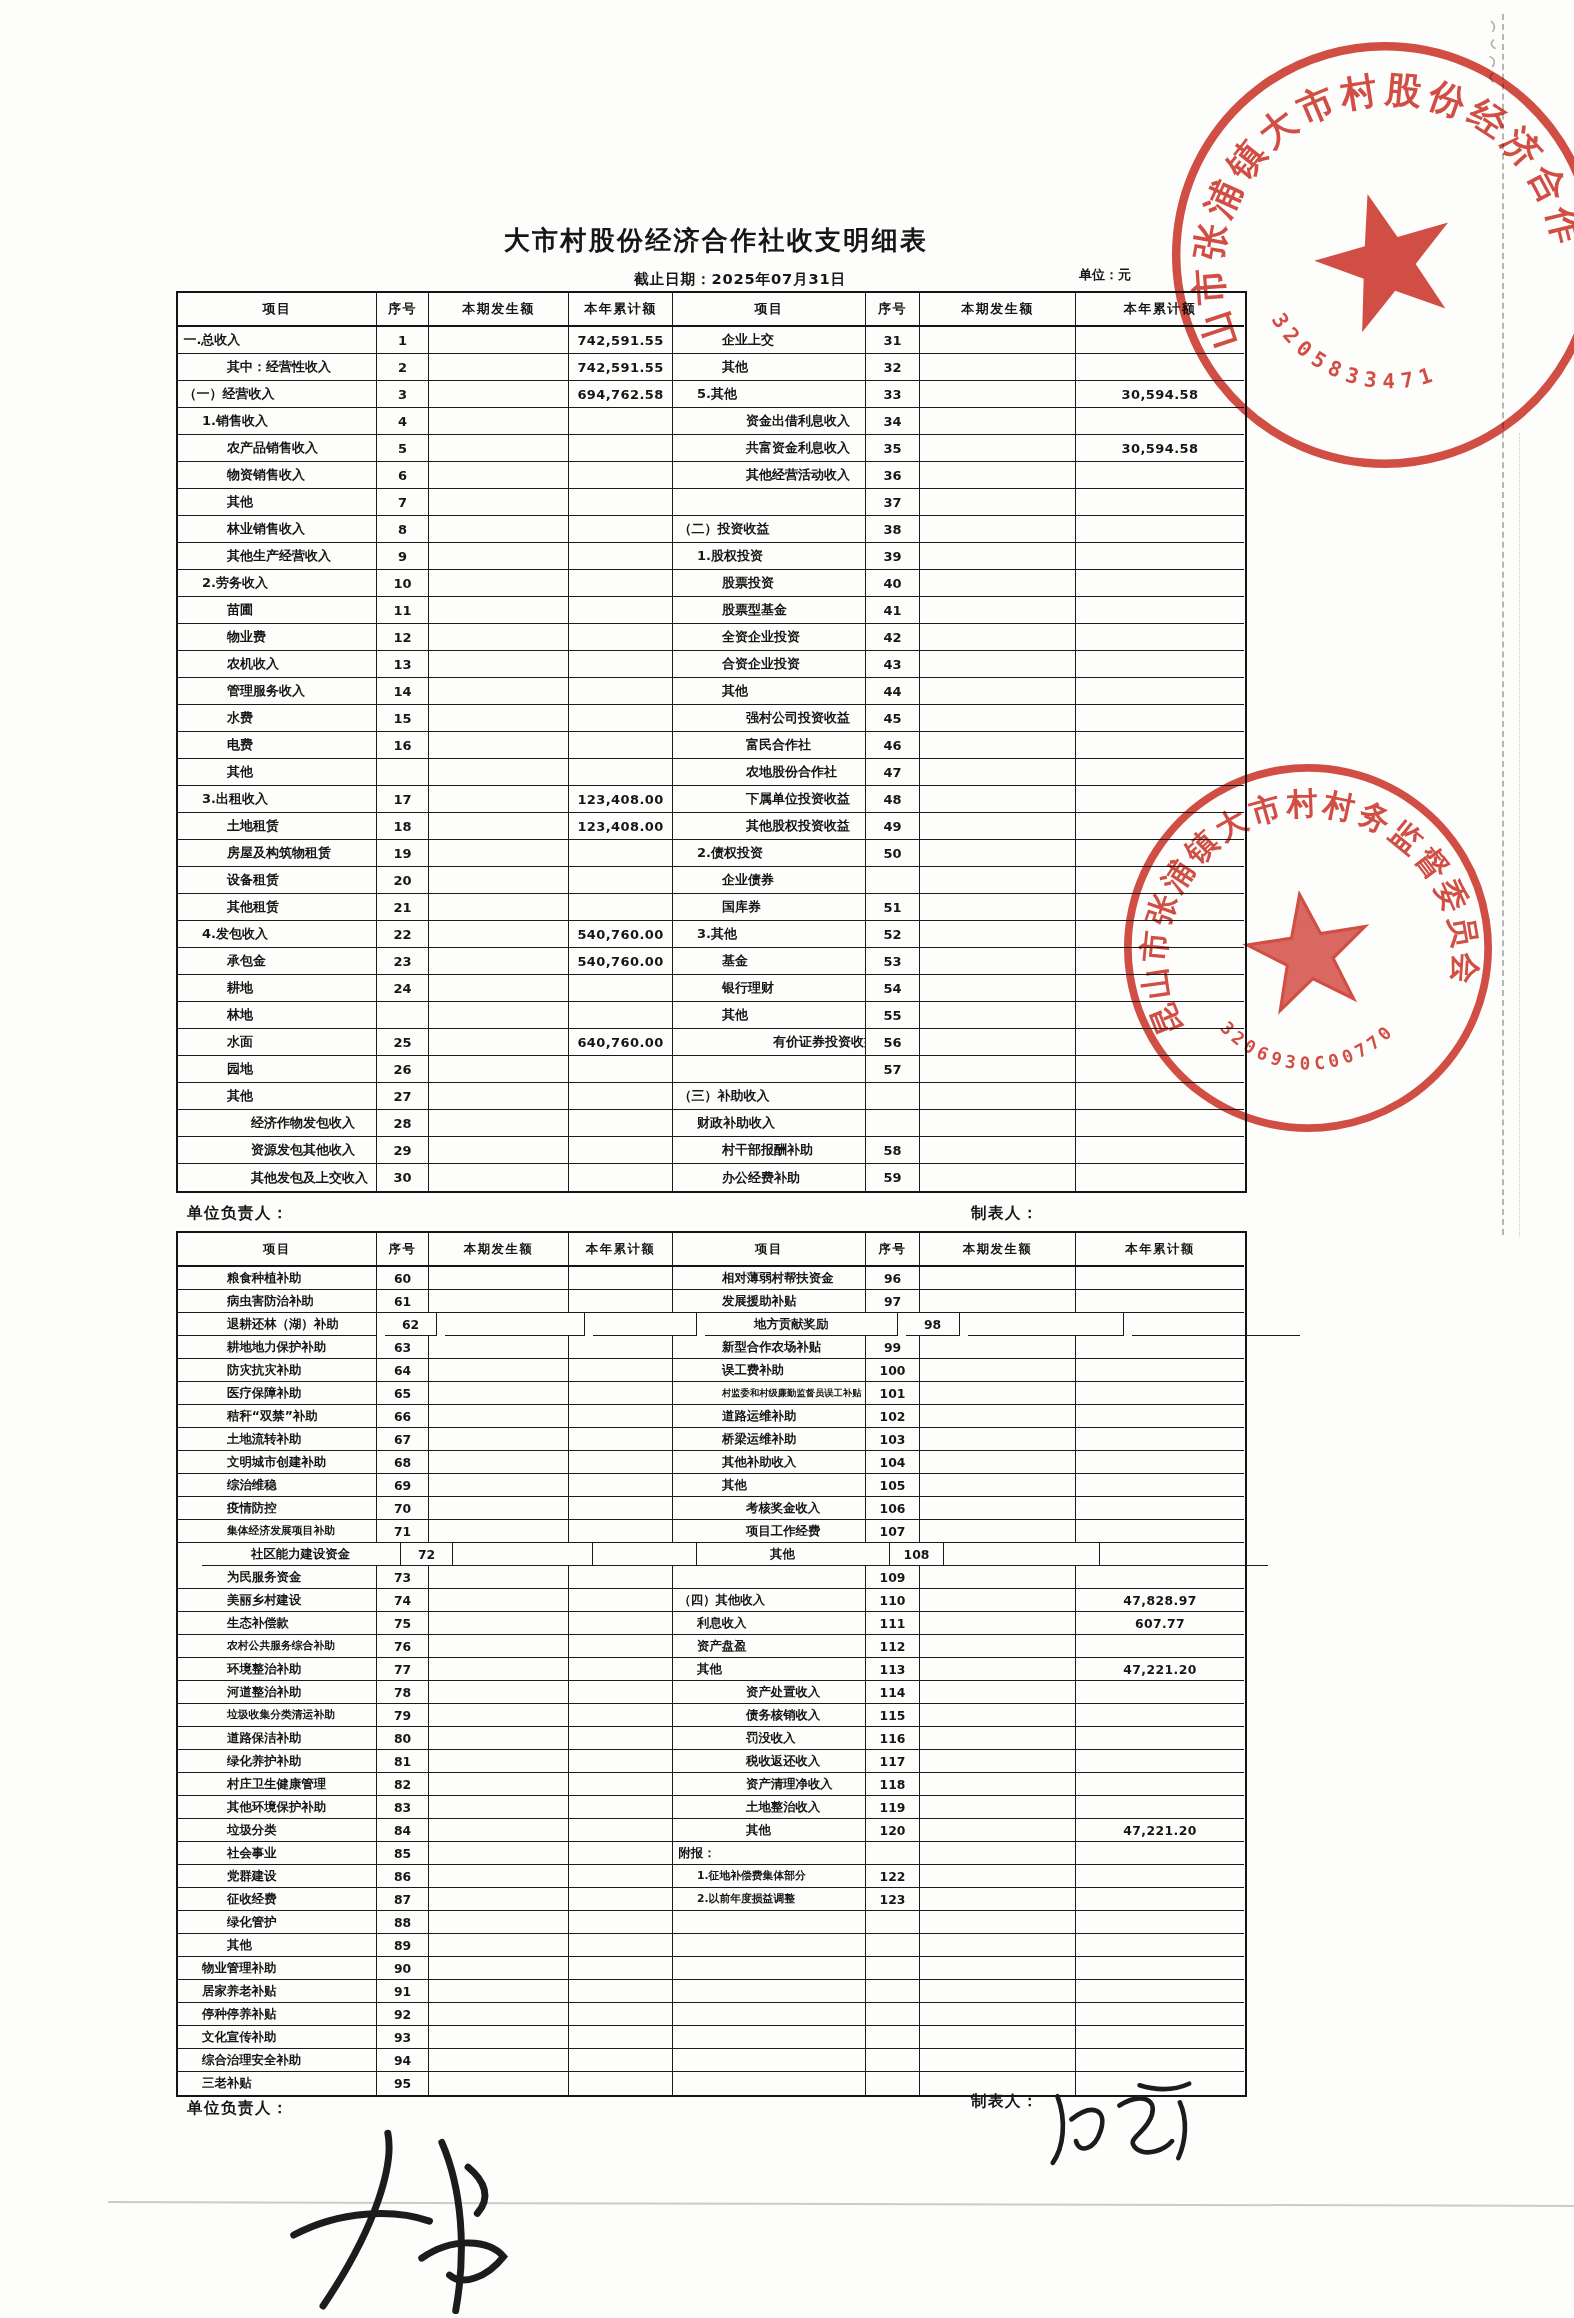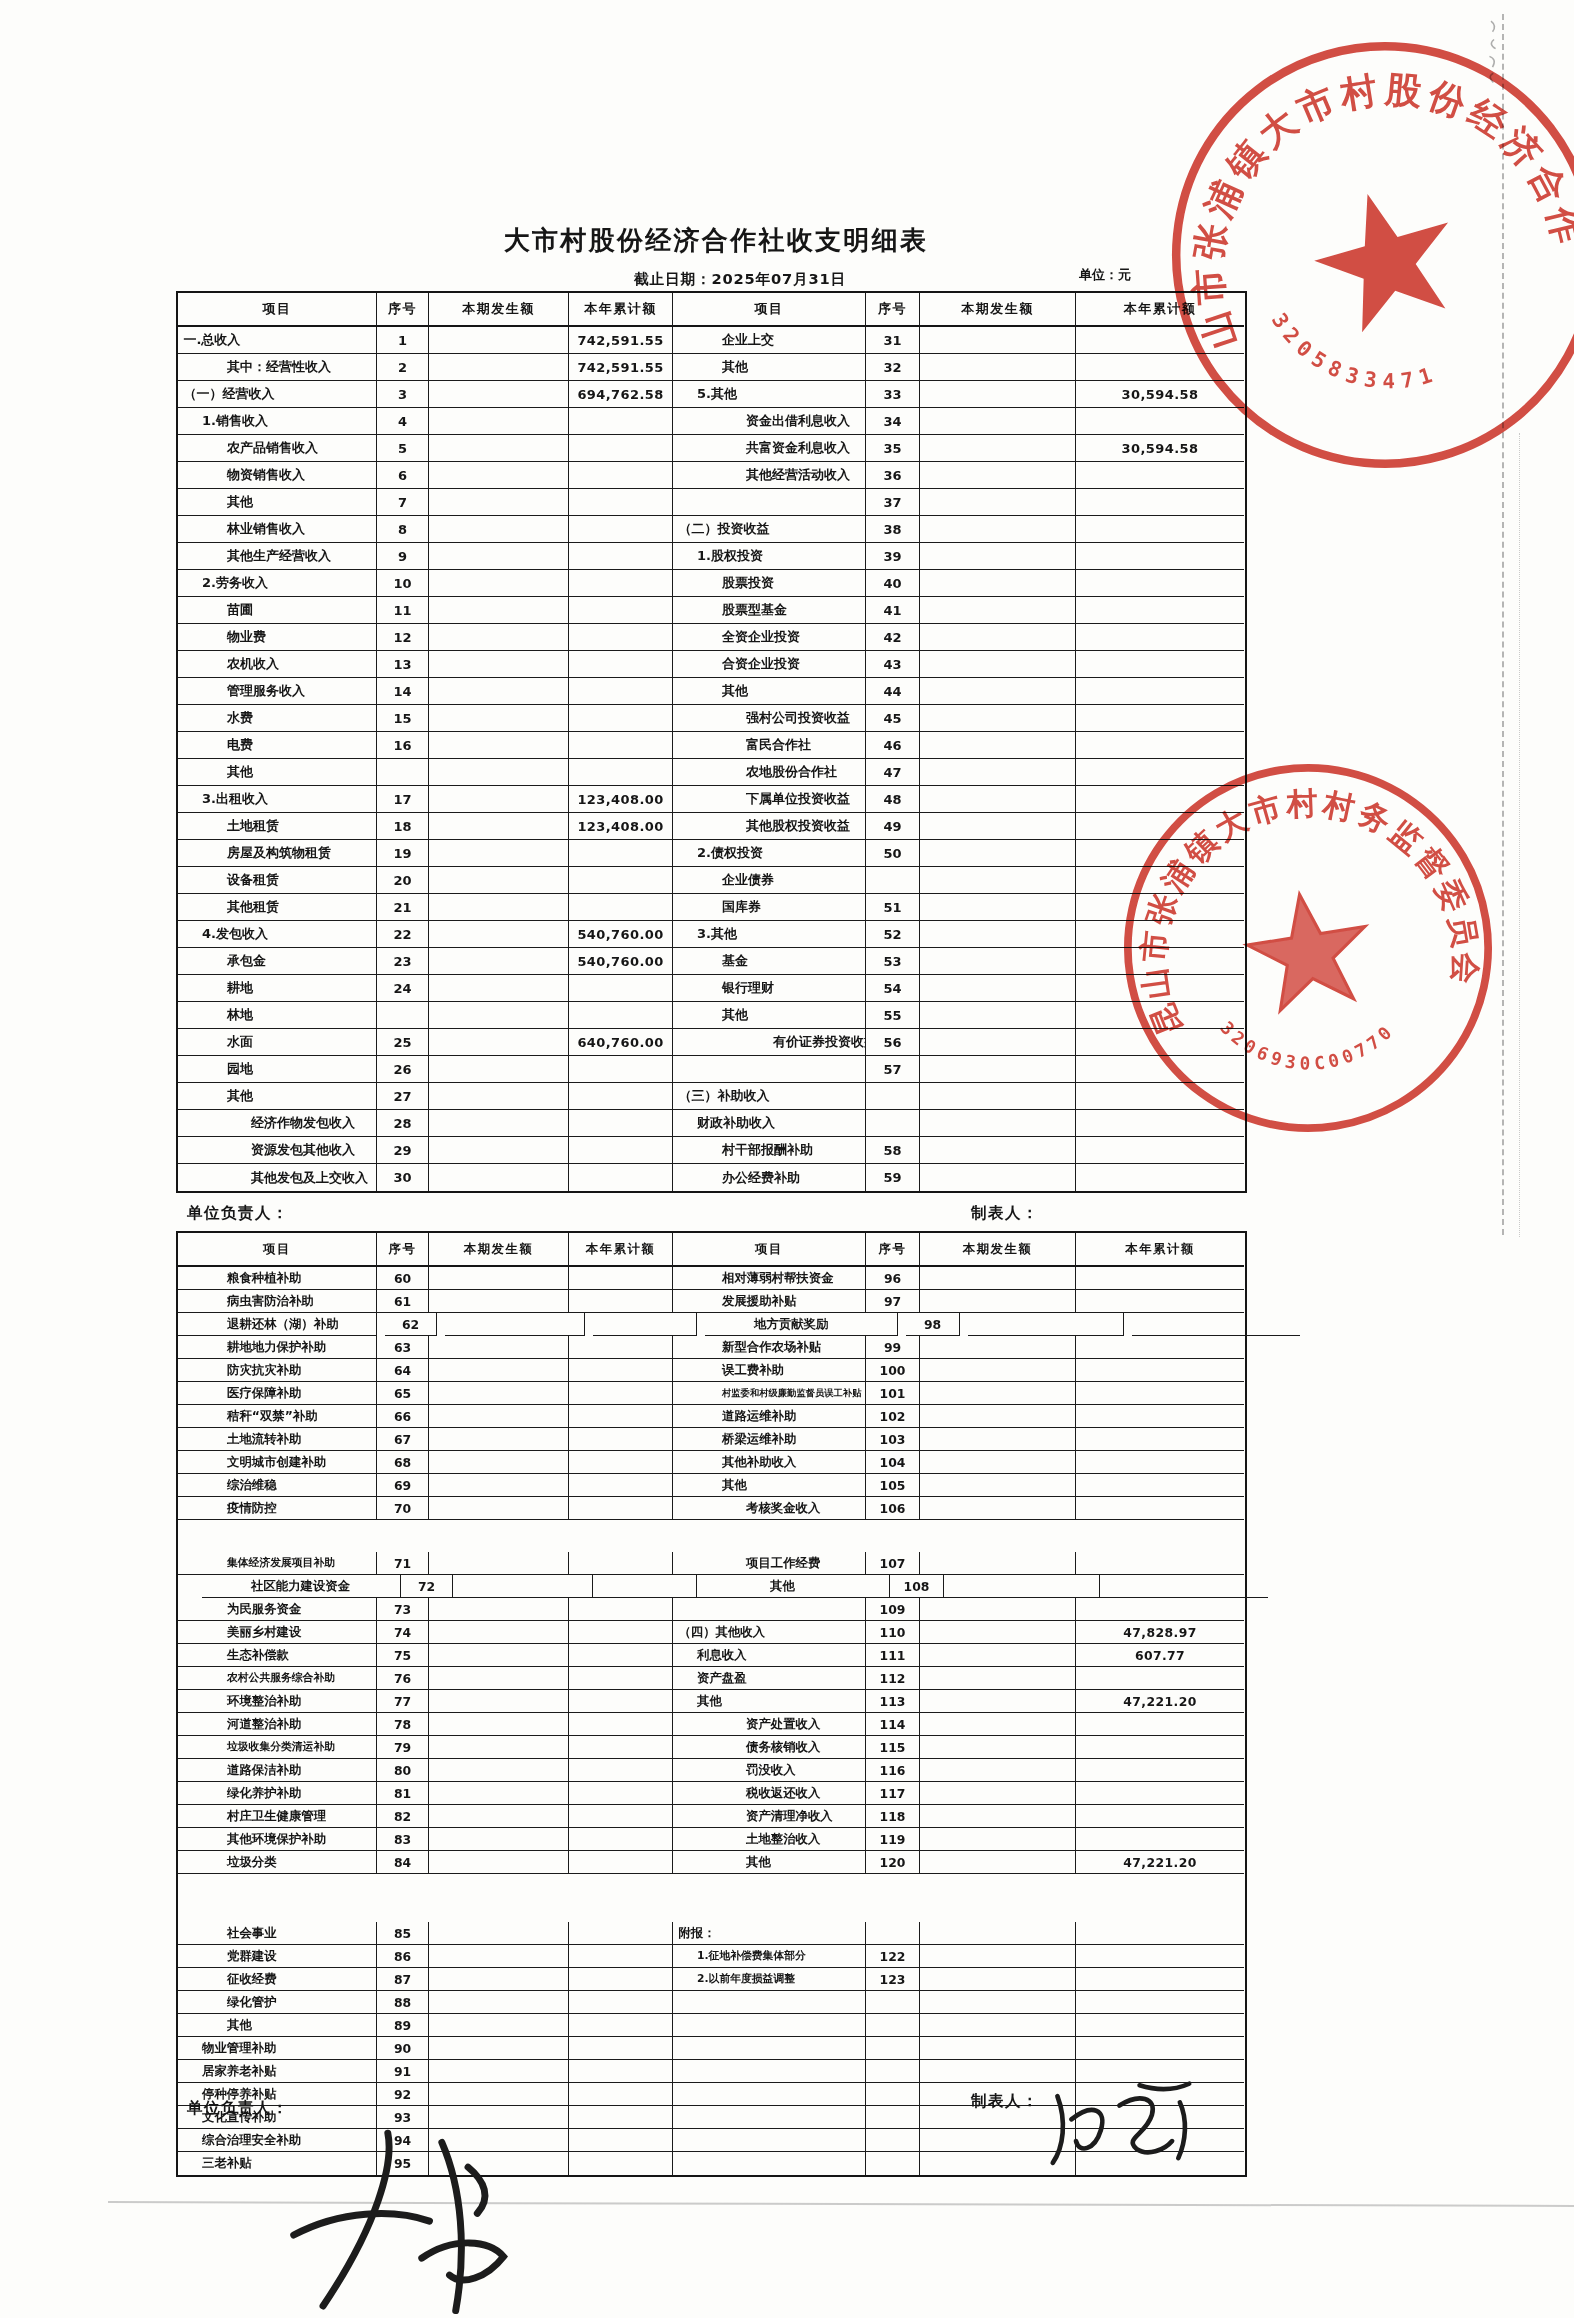--- a/index.html
+++ b/index.html
@@ -541,21 +541,21 @@
       <div class="trow" style="height: 23px;">
         <div class="tcell c-label ind2">疫情防控</div>
         <div class="tcell c-mid">70</div>
         <div class="tcell c-amt"></div>
         <div class="tcell c-amt"></div>
         <div class="tcell c-label ind3">考核奖金收入</div>
         <div class="tcell c-mid">106</div>
         <div class="tcell c-amt"></div>
         <div class="tcell c-amt"></div>
       </div>
-      <div class="trow" style="height: 23px; margin-top: 32px;">
+      <div class="trow" style="height: 23px;">
         <div class="tcell c-label ind2" style="font-size: 10.8px;">集体经济发展项目补助</div>
         <div class="tcell c-mid">71</div>
         <div class="tcell c-amt"></div>
         <div class="tcell c-amt"></div>
         <div class="tcell c-label ind3">项目工作经费</div>
         <div class="tcell c-mid">107</div>
         <div class="tcell c-amt"></div>
         <div class="tcell c-amt"></div>
       </div>
       <div class="trow" style="height: 23px; margin-left: 24px;">
@@ -681,21 +681,21 @@
       <div class="trow" style="height: 23px;">
         <div class="tcell c-label ind2">垃圾分类</div>
         <div class="tcell c-mid">84</div>
         <div class="tcell c-amt"></div>
         <div class="tcell c-amt"></div>
         <div class="tcell c-label ind3">其他</div>
         <div class="tcell c-mid">120</div>
         <div class="tcell c-amt"></div>
         <div class="tcell c-amt">47,221.20</div>
       </div>
-      <div class="trow" style="height: 23px; margin-top: 48px;">
+      <div class="trow" style="height: 23px;">
         <div class="tcell c-label ind2">社会事业</div>
         <div class="tcell c-mid">85</div>
         <div class="tcell c-amt"></div>
         <div class="tcell c-amt"></div>
         <div class="tcell c-label ind0">附报：</div>
         <div class="tcell c-mid"></div>
         <div class="tcell c-amt"></div>
         <div class="tcell c-amt"></div>
       </div>
       <div class="trow" style="height: 23px;">

